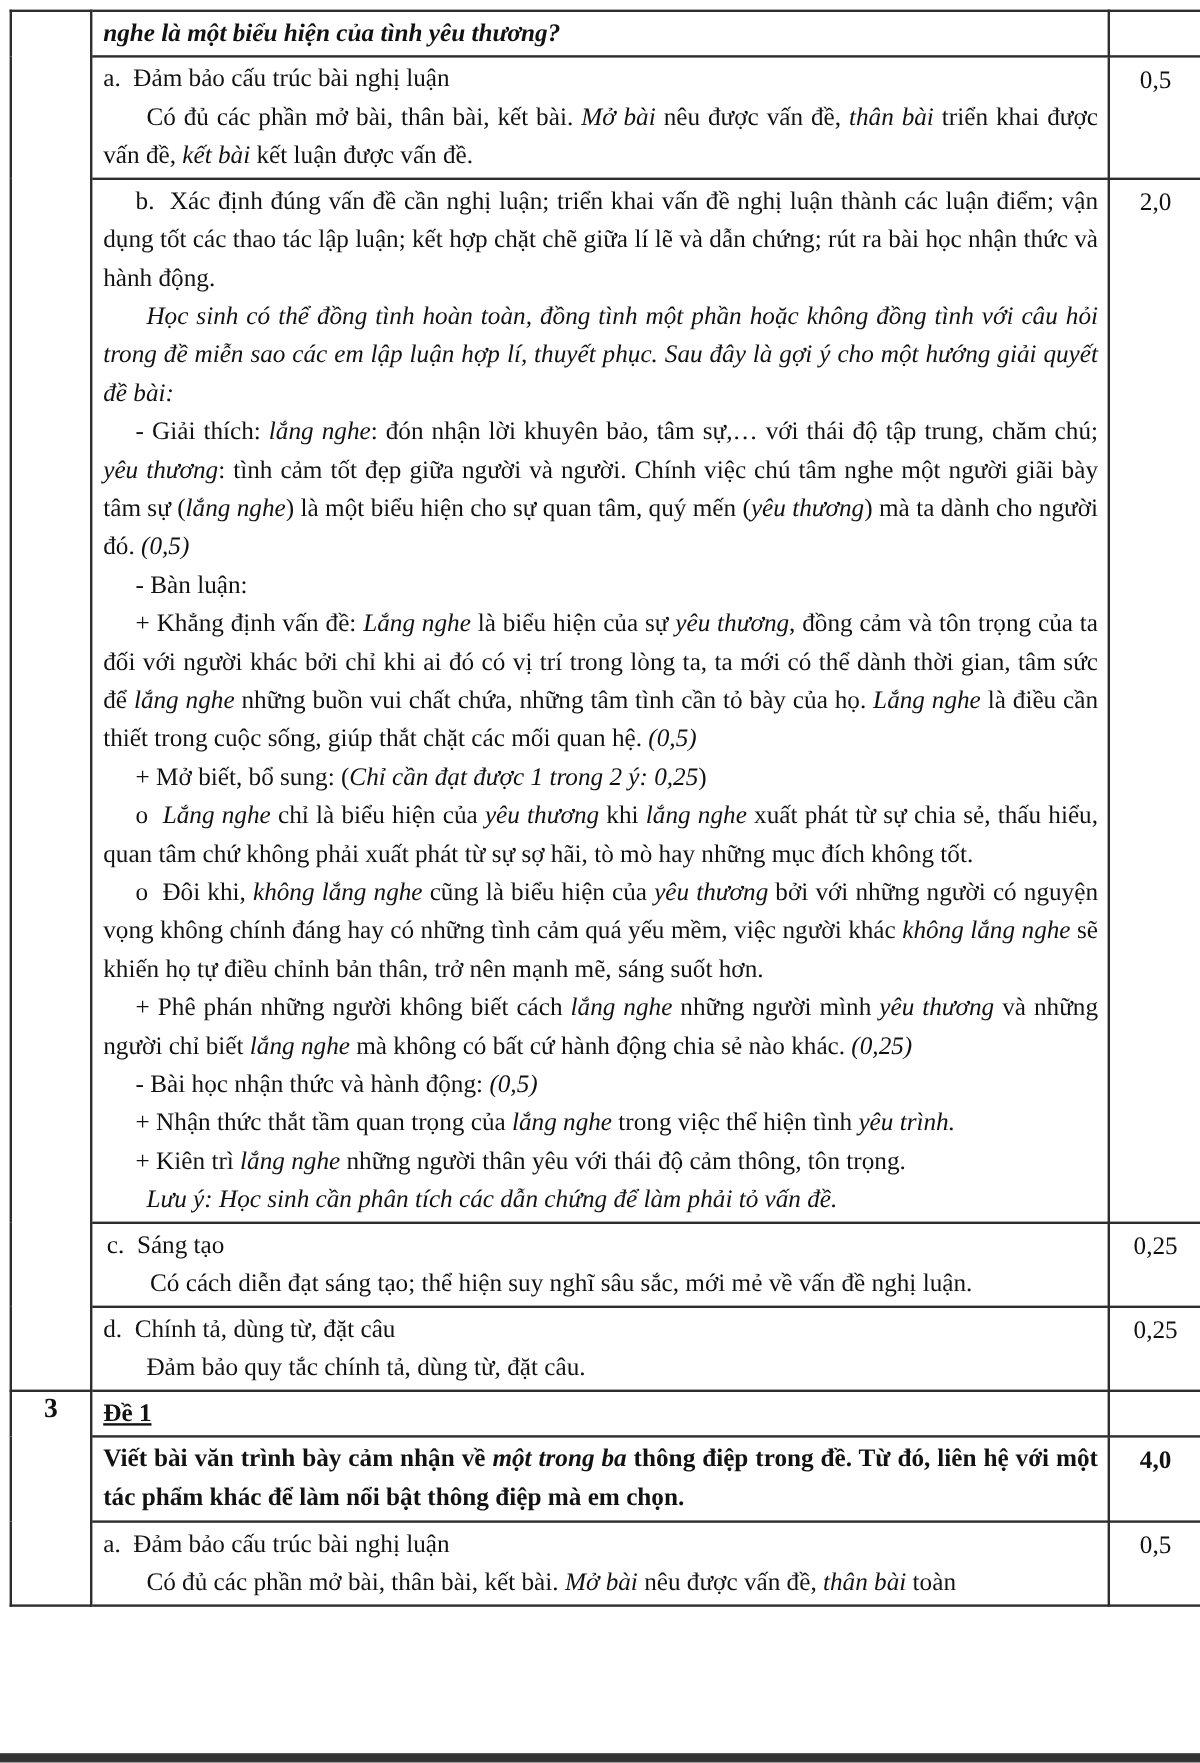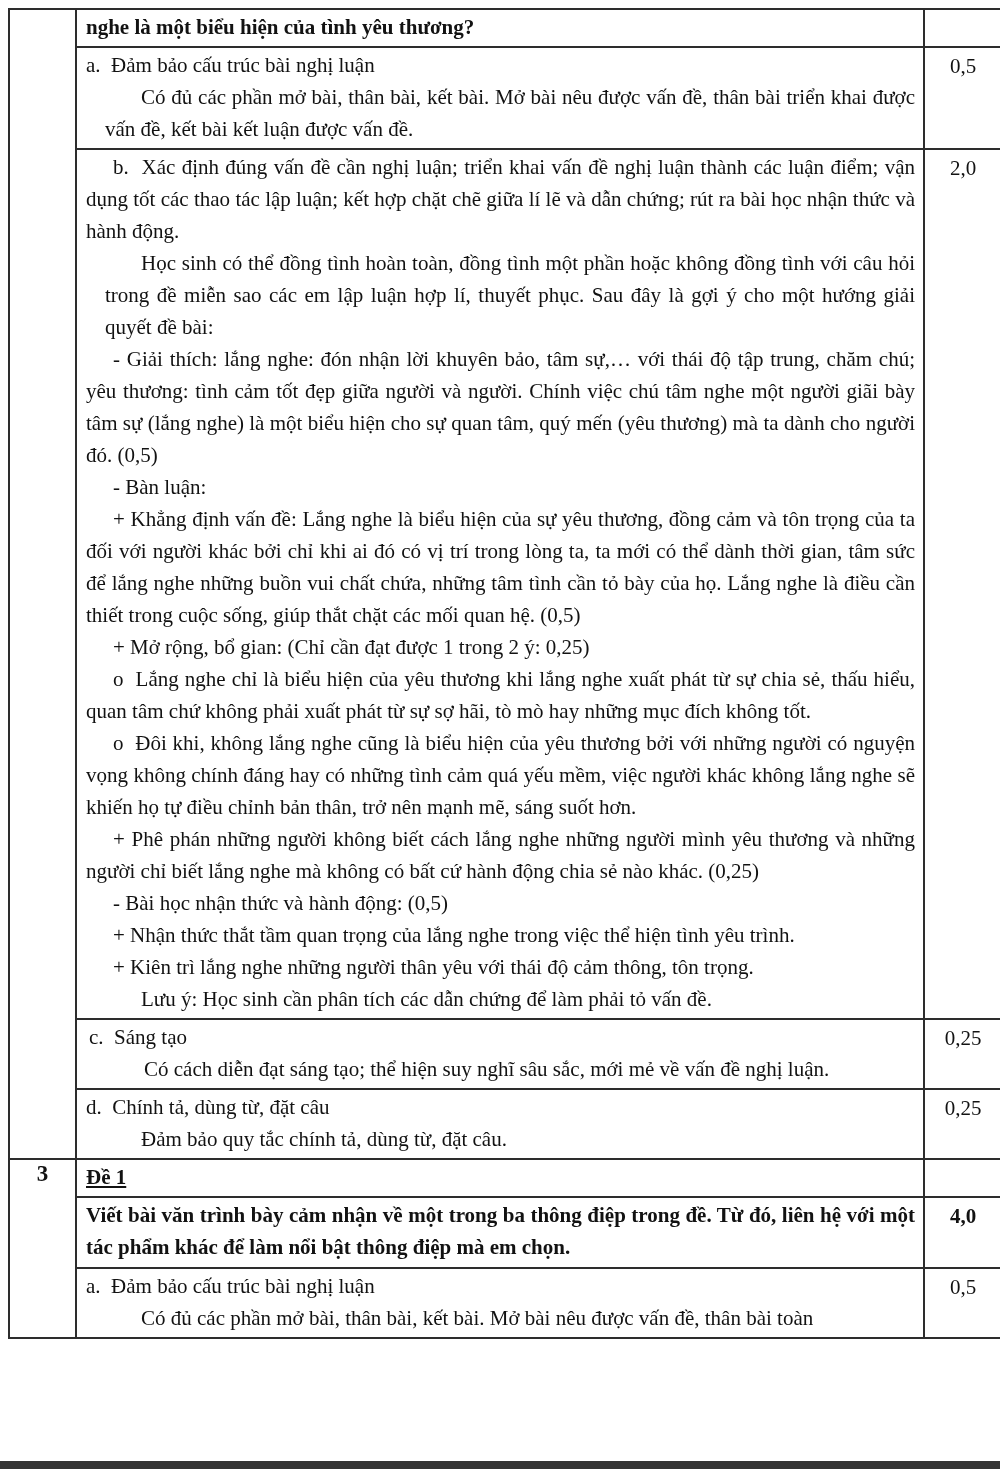--- a/index.html
+++ b/index.html
@@ -38,22 +38,22 @@
   }
   td.score {
     text-align: center;
     font-size: 21px;
     line-height: 32px;
     padding-top: 2px;
     vertical-align: top;
   }
   .para { text-align: justify; }
   .ind1 { text-indent: 27px; }
-  .ind2 { text-indent: 36px; margin-left: 19px; }
-  .it { }
+  .ind2 { text-indent: 36px; }
+  .it { font-style: italic; }
   .bd { font-weight: bold; }
   tr[data-name="table-row-question-3-prompt"] td.content { padding-bottom: 4px; }
   .bottom-edge-bar {
     position: absolute;
     left: 0;
     top: 1461px;
     width: 1000px;
     height: 8px;
     background: #343434;
     z-index: 3;
@@ -84,21 +84,21 @@
           </td>
           <td class="score" data-name="score-cell" style="border-color: rgb(45, 45, 45);">0,5</td>
         </tr>
         <tr data-name="table-row-criterion-2b">
           <td class="content" data-name="criterion-text-cell" style="border-color: rgb(45, 45, 45);">
             <div class="para ind1" data-name="paragraph"><span data-name="text-segment">b.&nbsp; Xác định đúng vấn đề cần nghị luận; triển khai vấn đề nghị luận thành các luận điểm; vận dụng tốt các thao tác lập luận; kết hợp chặt chẽ giữa lí lẽ và dẫn chứng; rút ra bài học nhận thức và hành động.</span></div>
             <div class="para ind2" data-name="paragraph"><span class="it" data-name="text-segment">Học sinh có thể đồng tình hoàn toàn, đồng tình một phần hoặc không đồng tình với câu hỏi trong đề miễn sao các em lập luận hợp lí, thuyết phục. Sau đây là gợi ý cho một hướng giải quyết đề bài:</span></div>
             <div class="para ind1" data-name="paragraph"><span data-name="text-segment">- Giải thích: </span><span class="it" data-name="text-segment">lắng nghe</span><span data-name="text-segment">: đón nhận lời khuyên bảo, tâm sự,… với thái độ tập trung, chăm chú; </span><span class="it" data-name="text-segment">yêu thương</span><span data-name="text-segment">: tình cảm tốt đẹp giữa người và người. Chính việc chú tâm nghe một người giãi bày tâm sự (</span><span class="it" data-name="text-segment">lắng nghe</span><span data-name="text-segment">) là một biểu hiện cho sự quan tâm, quý mến (</span><span class="it" data-name="text-segment">yêu thương</span><span data-name="text-segment">) mà ta dành cho người đó. </span><span class="it" data-name="text-segment">(0,5)</span></div>
             <div class="para ind1" data-name="paragraph"><span data-name="text-segment">- Bàn luận:</span></div>
             <div class="para ind1" data-name="paragraph"><span data-name="text-segment">+ Khẳng định vấn đề: </span><span class="it" data-name="text-segment">Lắng nghe</span><span data-name="text-segment"> là biểu hiện của sự </span><span class="it" data-name="text-segment">yêu thương</span><span data-name="text-segment">, đồng cảm và tôn trọng của ta đối với người khác bởi chỉ khi ai đó có vị trí trong lòng ta, ta mới có thể dành thời gian, tâm sức để </span><span class="it" data-name="text-segment">lắng nghe</span><span data-name="text-segment"> những buồn vui chất chứa, những tâm tình cần tỏ bày của họ. </span><span class="it" data-name="text-segment">Lắng nghe</span><span data-name="text-segment"> là điều cần thiết trong cuộc sống, giúp thắt chặt các mối quan hệ. </span><span class="it" data-name="text-segment">(0,5)</span></div>
-            <div class="para ind1" data-name="paragraph"><span data-name="text-segment">+ Mở rộng, bổ gian: (</span><span class="it" data-name="text-segment">Chỉ cần đạt được 1 trong 2 ý: 0,25</span><span data-name="text-segment">)</span></div>
+            <div class="para ind1" data-name="paragraph"><span data-name="text-segment">+ Mở biết, bổ sung: (</span><span class="it" data-name="text-segment">Chỉ cần đạt được 1 trong 2 ý: 0,25</span><span data-name="text-segment">)</span></div>
             <div class="para ind1" data-name="paragraph"><span data-name="text-segment">o&nbsp; </span><span class="it" data-name="text-segment">Lắng nghe</span><span data-name="text-segment"> chỉ là biểu hiện của </span><span class="it" data-name="text-segment">yêu thương</span><span data-name="text-segment"> khi </span><span class="it" data-name="text-segment">lắng nghe</span><span data-name="text-segment"> xuất phát từ sự chia sẻ, thấu hiểu, quan tâm chứ không phải xuất phát từ sự sợ hãi, tò mò hay những mục đích không tốt.</span></div>
             <div class="para ind1" data-name="paragraph"><span data-name="text-segment">o&nbsp; Đôi khi, </span><span class="it" data-name="text-segment">không lắng nghe</span><span data-name="text-segment"> cũng là biểu hiện của </span><span class="it" data-name="text-segment">yêu thương</span><span data-name="text-segment"> bởi với những người có nguyện vọng không chính đáng hay có những tình cảm quá yếu mềm, việc người khác </span><span class="it" data-name="text-segment">không lắng nghe</span><span data-name="text-segment"> sẽ khiến họ tự điều chỉnh bản thân, trở nên mạnh mẽ, sáng suốt hơn.</span></div>
             <div class="para ind1" data-name="paragraph"><span data-name="text-segment">+ Phê phán những người không biết cách </span><span class="it" data-name="text-segment">lắng nghe</span><span data-name="text-segment"> những người mình </span><span class="it" data-name="text-segment">yêu thương</span><span data-name="text-segment"> và những người chỉ biết </span><span class="it" data-name="text-segment">lắng nghe</span><span data-name="text-segment"> mà không có bất cứ hành động chia sẻ nào khác. </span><span class="it" data-name="text-segment">(0,25)</span></div>
             <div class="para ind1" data-name="paragraph"><span data-name="text-segment">- Bài học nhận thức và hành động: </span><span class="it" data-name="text-segment">(0,5)</span></div>
             <div class="para ind1" data-name="paragraph"><span data-name="text-segment">+ Nhận thức thắt tầm quan trọng của </span><span class="it" data-name="text-segment">lắng nghe</span><span data-name="text-segment"> trong việc thể hiện tình </span><span class="it" data-name="text-segment">yêu trình.</span></div>
             <div class="para ind1" data-name="paragraph"><span data-name="text-segment">+ Kiên trì </span><span class="it" data-name="text-segment">lắng nghe</span><span data-name="text-segment"> những người thân yêu với thái độ cảm thông, tôn trọng.</span></div>
             <div class="para ind2" data-name="paragraph"><span class="it" data-name="text-segment">Lưu ý: Học sinh cần phân tích các dẫn chứng để làm phải tỏ vấn đề.</span></div>
           </td>
           <td class="score" data-name="score-cell" style="border-color: rgb(45, 45, 45);">2,0</td>
         </tr>

